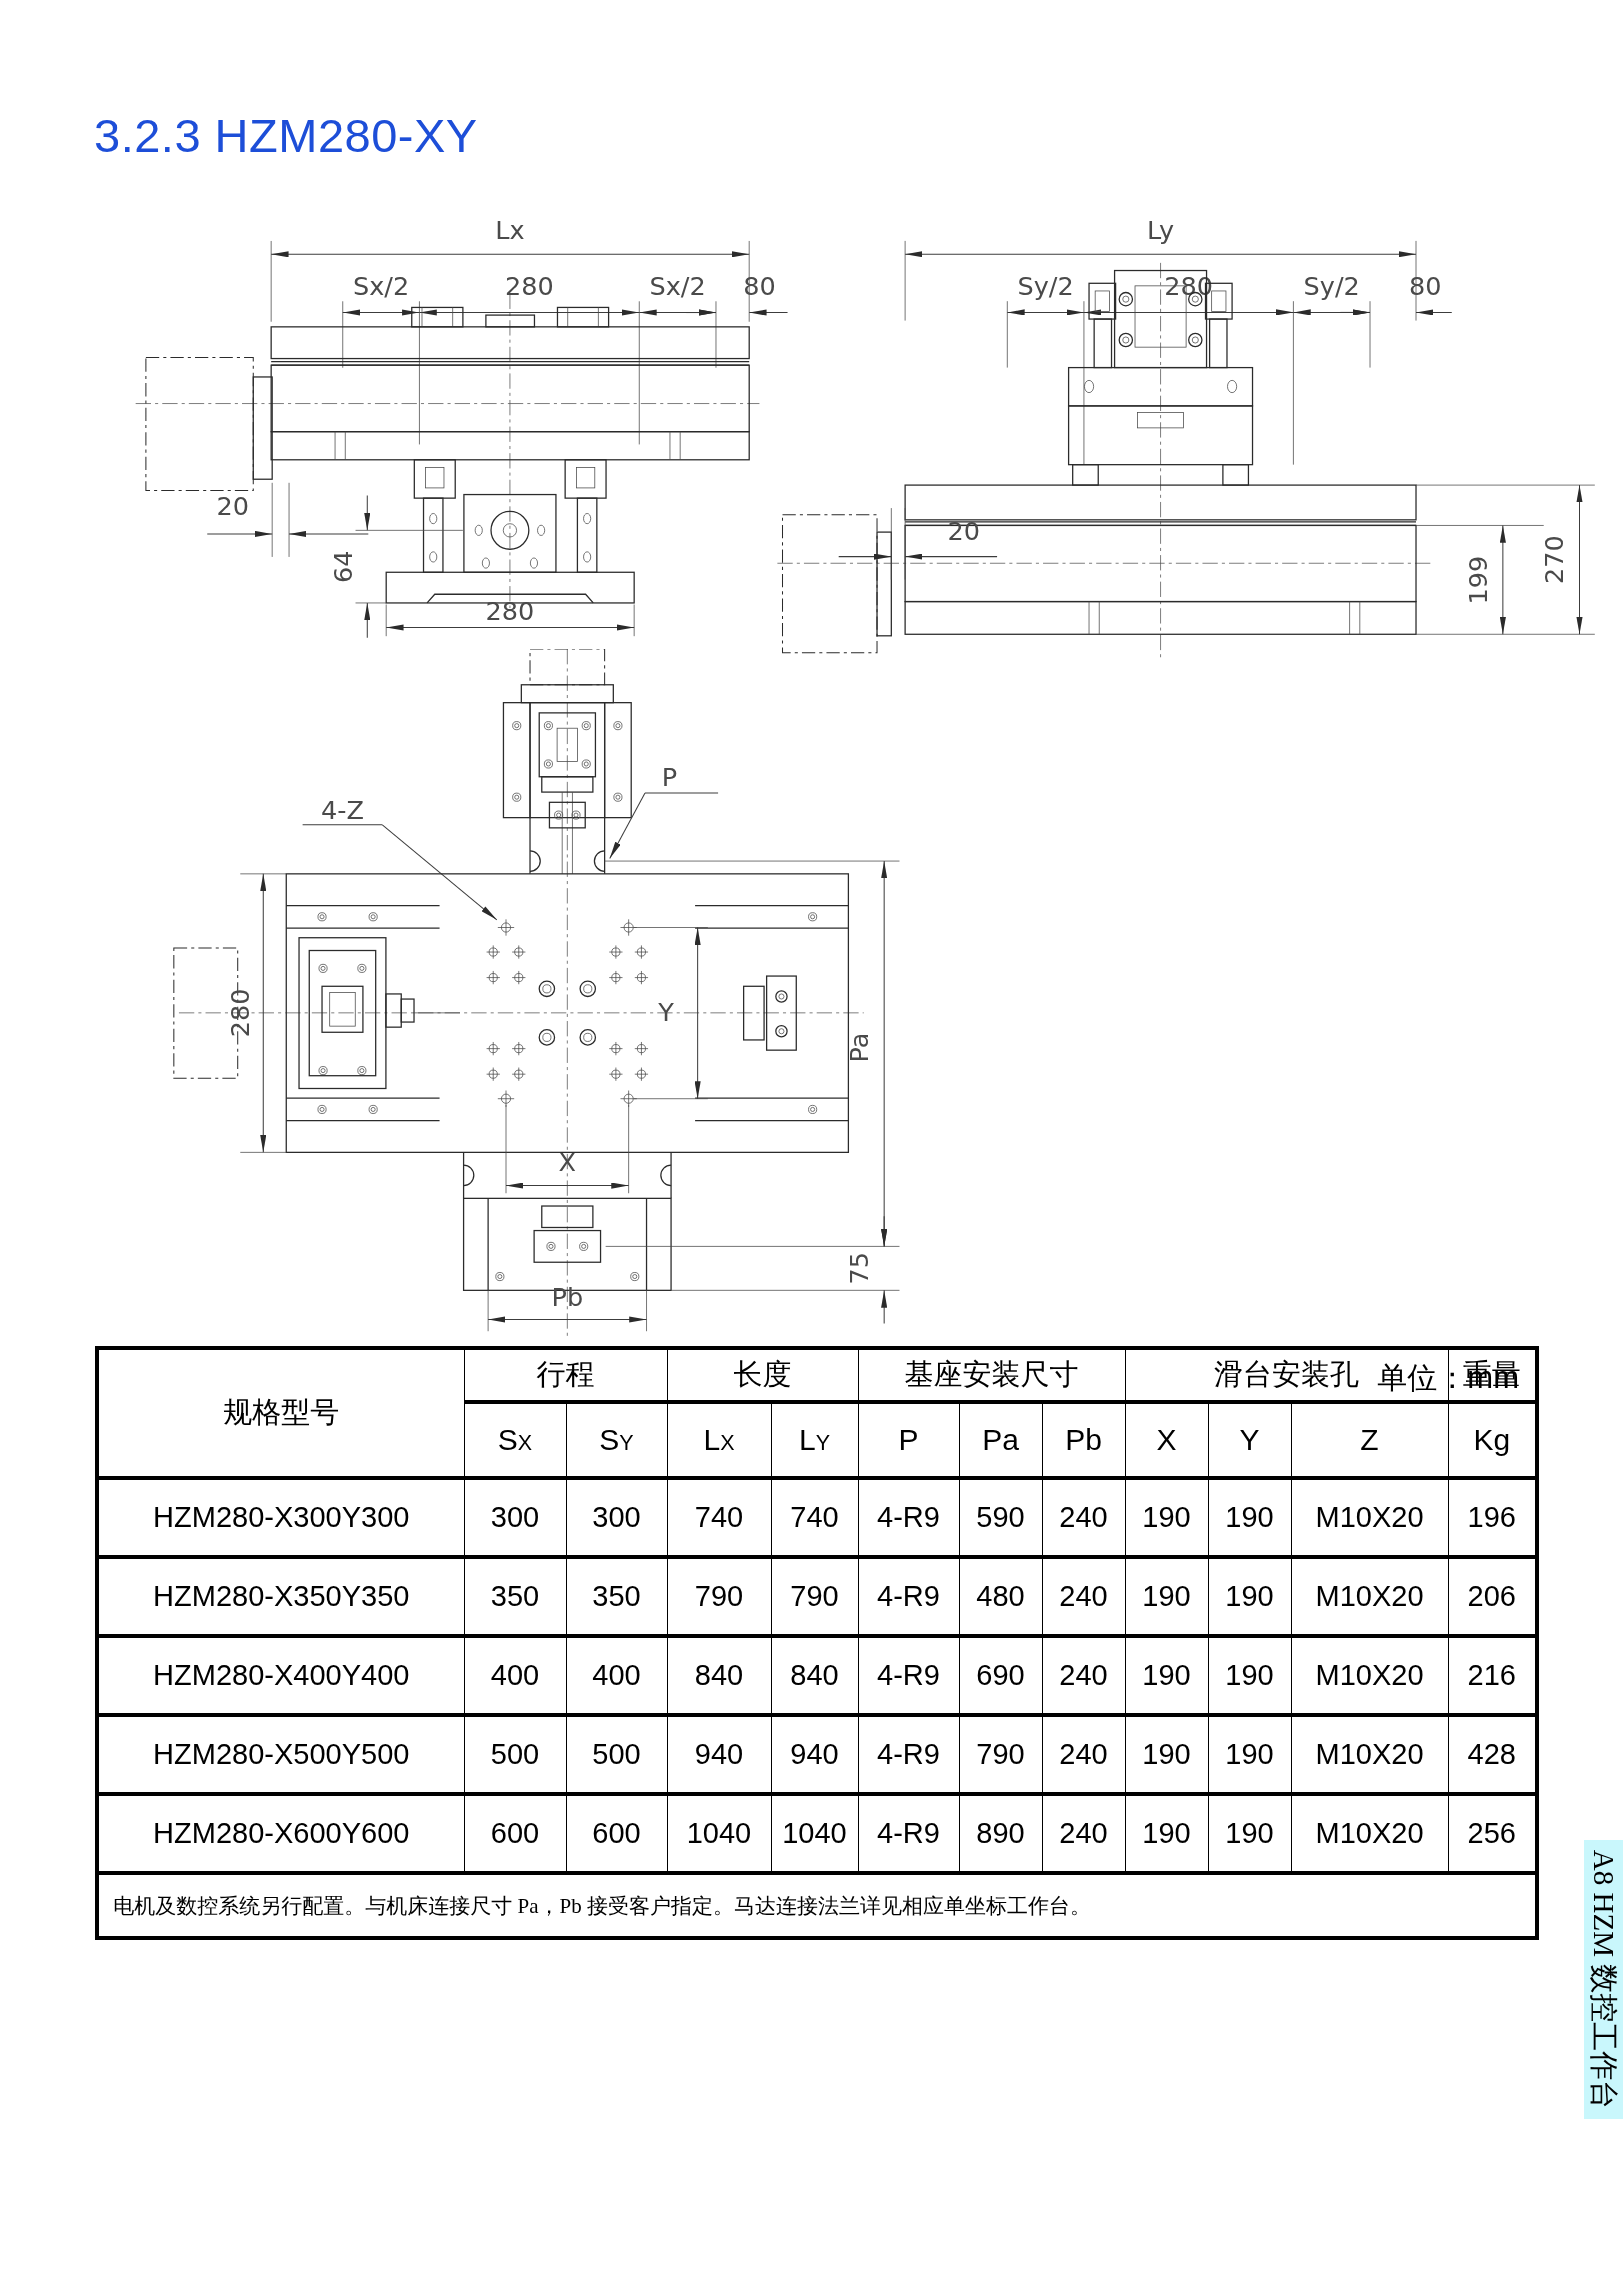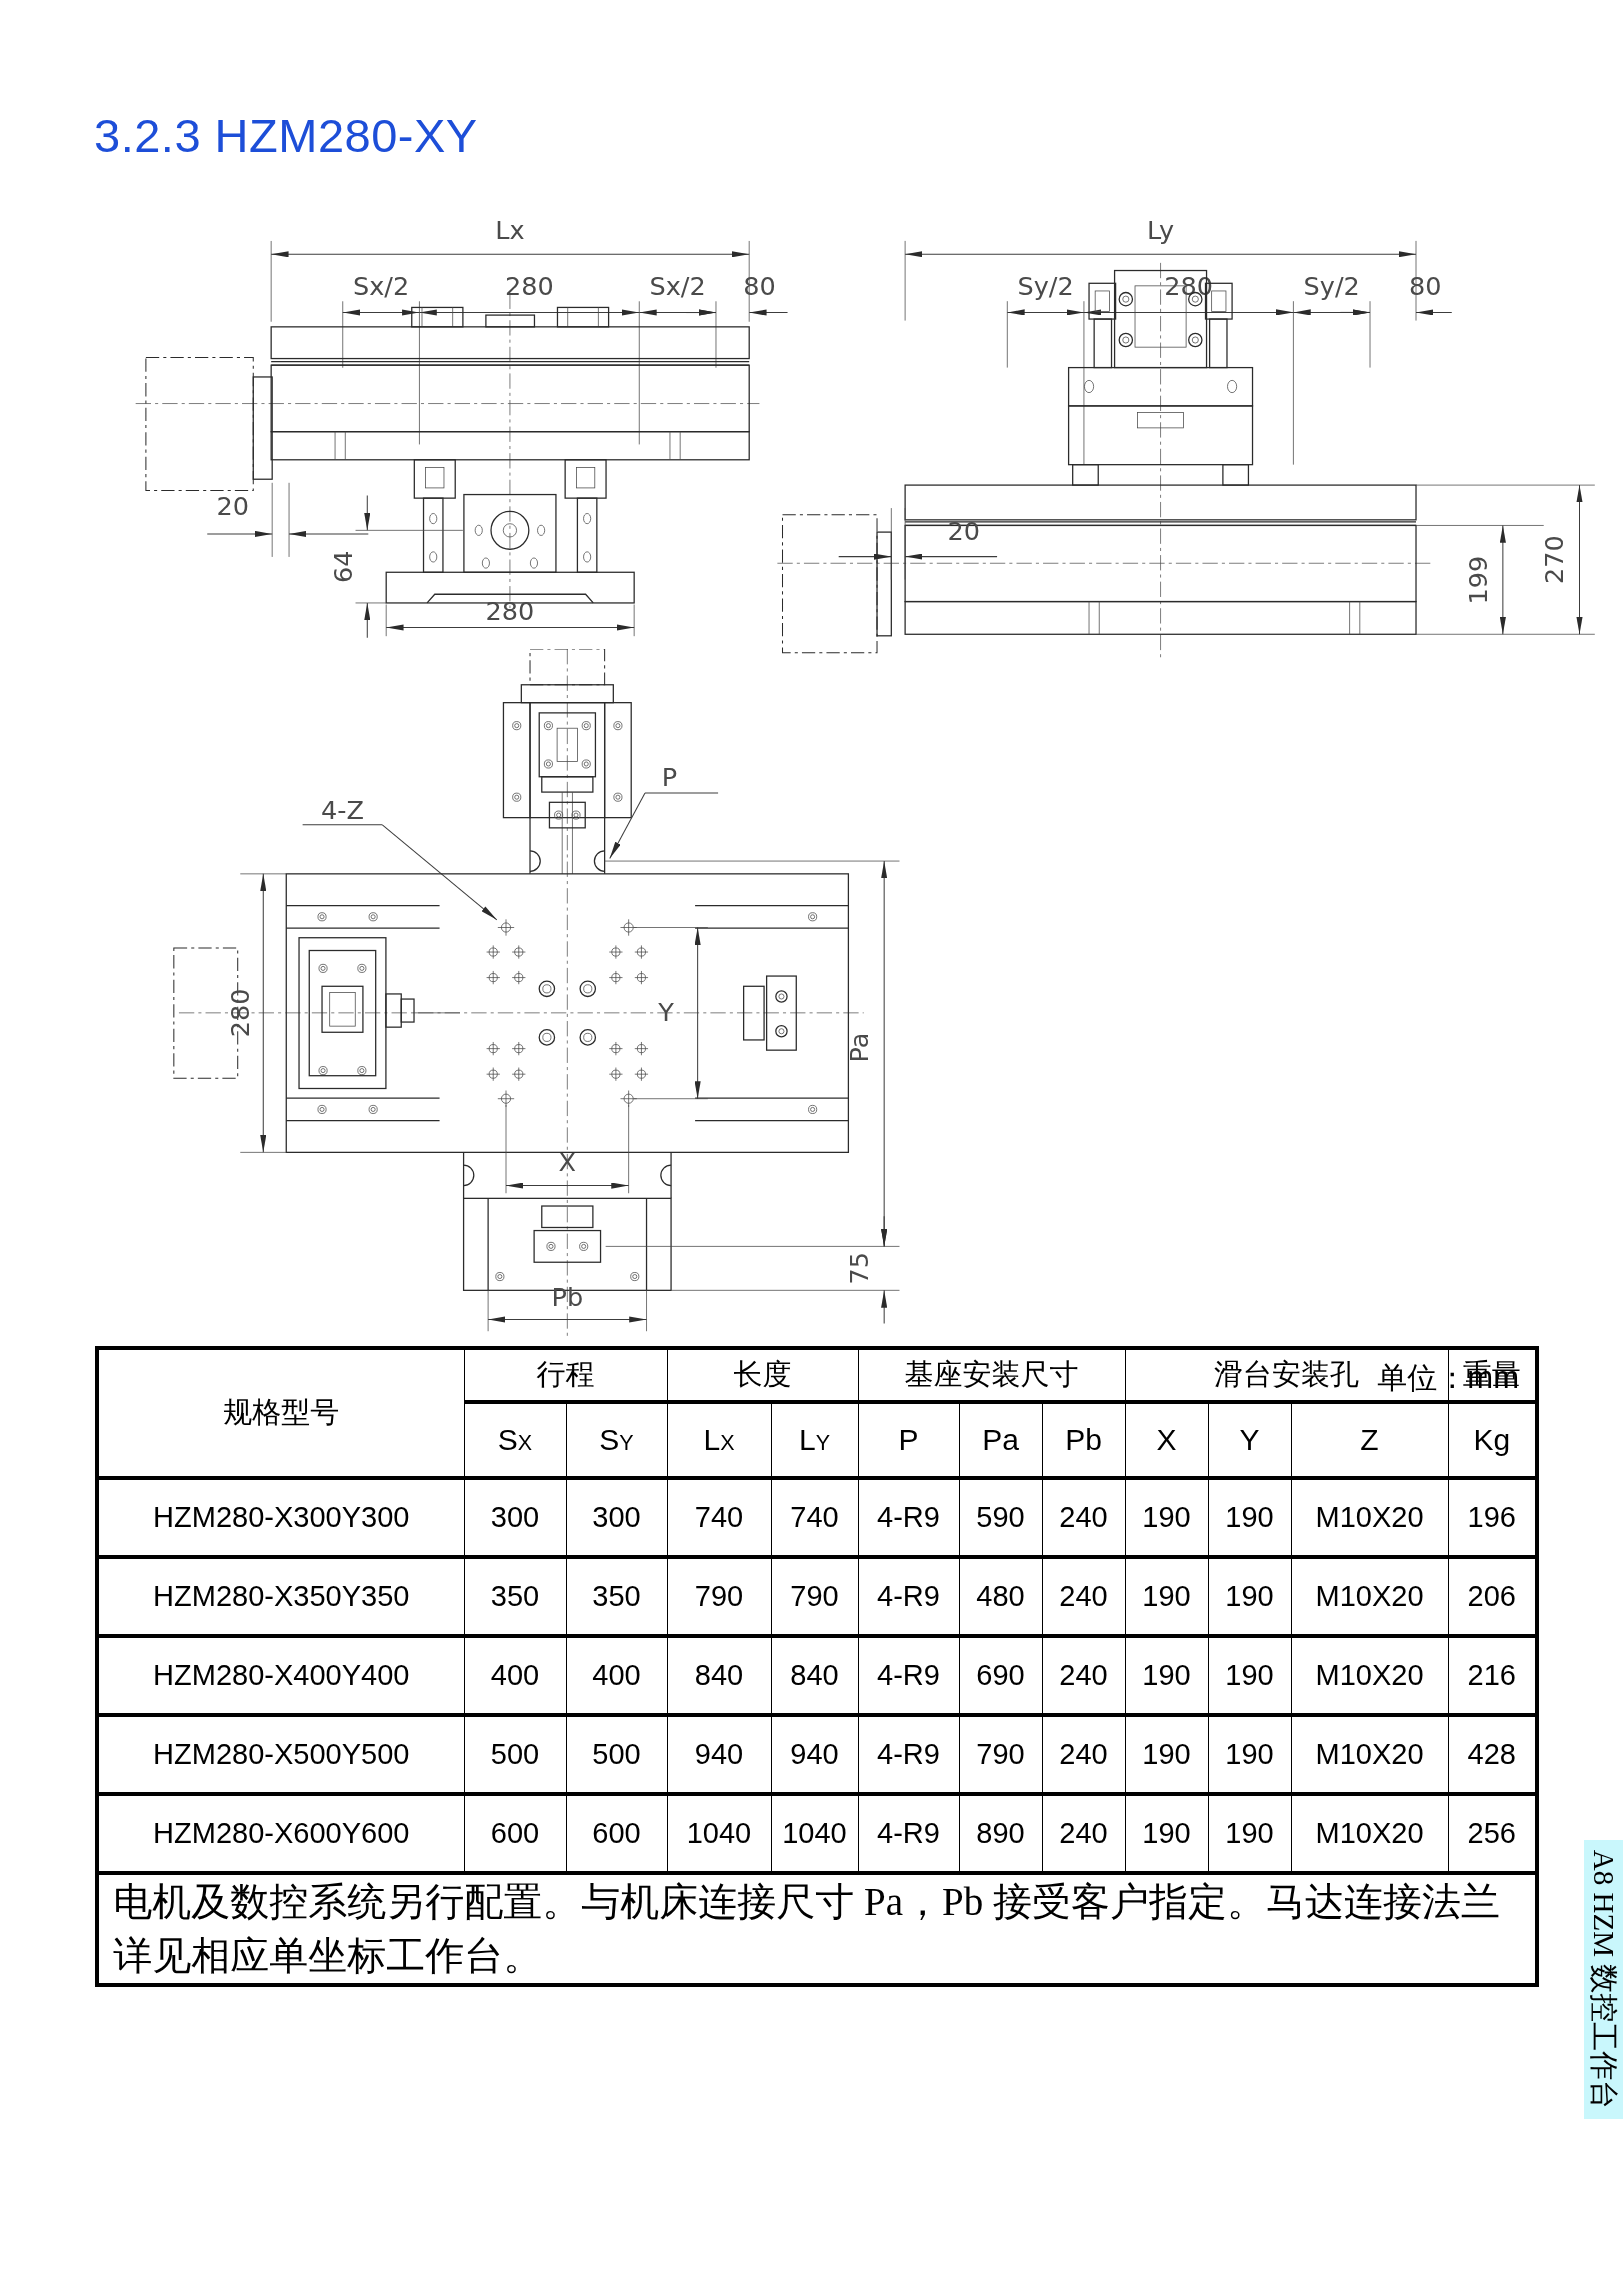--- a/index.html
+++ b/index.html
@@ -17,21 +17,21 @@
   #spec th,#spec td{border-left:1.5px solid #000;border-right:1.5px solid #000;border-top:4.1px solid #000;border-bottom:4.1px solid #000;padding:0;text-align:center;font-weight:normal;overflow:hidden;}
   #spec{border:4.6px solid #000;}
   #spec .group{font-family:"Liberation Serif","DejaVu Serif",serif;font-size:29px;color:#000;}
   #spec .sub{font-size:30px;color:#000;}
   #spec .sub .small{font-size:21.5px;}
   #spec td{font-size:29px;color:#000;}
   #spec tr.g{height:54px;}
   #spec tr.s{height:76px;}
   #spec tr.d{height:79px;}
   #spec tr.n{height:65px;}
-  #spec td.note{font-family:"Liberation Serif","DejaVu Serif",serif;font-size:39px;text-align:left;padding-left:14.3px;}
+  #spec td.note{font-family:"Liberation Serif","DejaVu Serif",serif;font-size:21px;text-align:left;padding-left:14.3px;}
   #unit{left:1176px;top:1358px;width:343px;text-align:right;color:#000;}
   #unit .cn{font-family:"Liberation Serif","DejaVu Serif",serif;font-size:30px;}
   #unit .en{font-family:"Liberation Sans",sans-serif;font-size:31px;}
   #sidetab{left:1584px;top:1840px;width:40px;height:279px;background:#c9f7fc;}
   #sidetab .rot{position:absolute;left:40px;top:0;width:279px;height:40px;line-height:40px;transform:rotate(90deg);transform-origin:0 0;text-align:center;font-family:"Liberation Serif","DejaVu Serif",serif;font-size:29px;color:#000;white-space:nowrap;}
 </style>
 </head>
 <body>
 
 <div id="title" class="abs">3.2.3 HZM280-XY</div>

